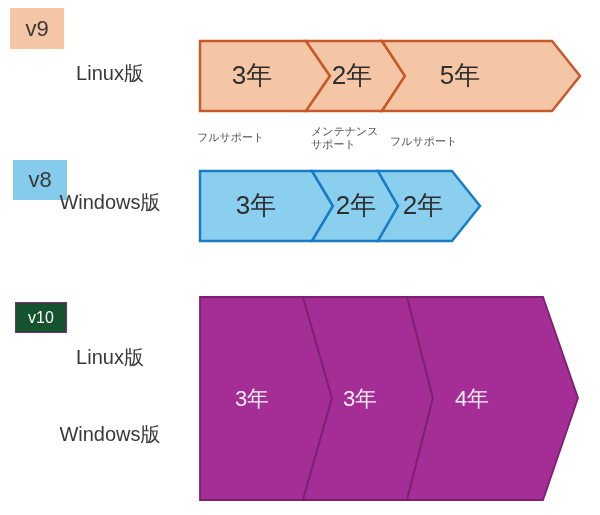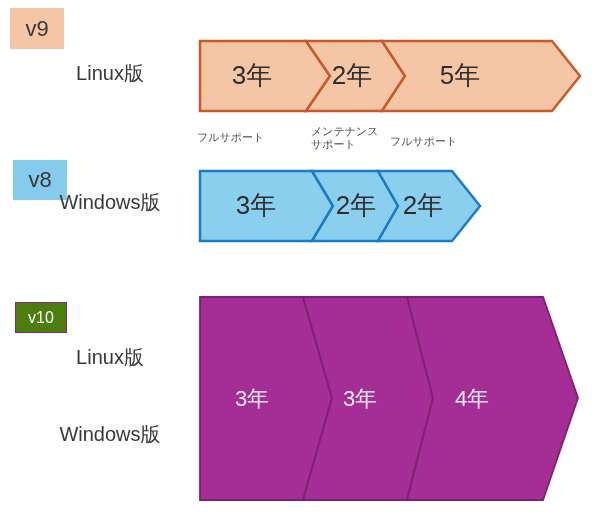--- a/index.html
+++ b/index.html
@@ -13,21 +13,21 @@
   }
   .badge {
     position: absolute;
     display: flex;
     align-items: center;
     justify-content: center;
     box-sizing: border-box;
   }
   .badge-v9  { left: 10px; top: 8px;   width: 54px; height: 41px; background: #F5C6A5; color: #383838; font-size: 22px; }
   .badge-v8  { left: 13px; top: 142px; width: 54px; height: 40px; background: #85CBEB; color: #383838; font-size: 22px; margin-top: 18px; }
-  .badge-v10 { left: 15px; top: 302px; width: 52px; height: 31px; background: #4d7c0f; color: #ffffff; font-size: 16px; border: 1px solid #8B2480; }
+  .badge-v10 { left: 15px; top: 302px; width: 52px; height: 31px; background: #14532d; color: #ffffff; font-size: 16px; border: 1px solid #8B2480; }
   .plat {
     position: absolute;
     left: 10px;
     width: 200px;
     text-align: center;
     color: #383838;
     font-size: 20px;
     white-space: nowrap;
   }
   .plat-v9-linux  { top: 60px; }

